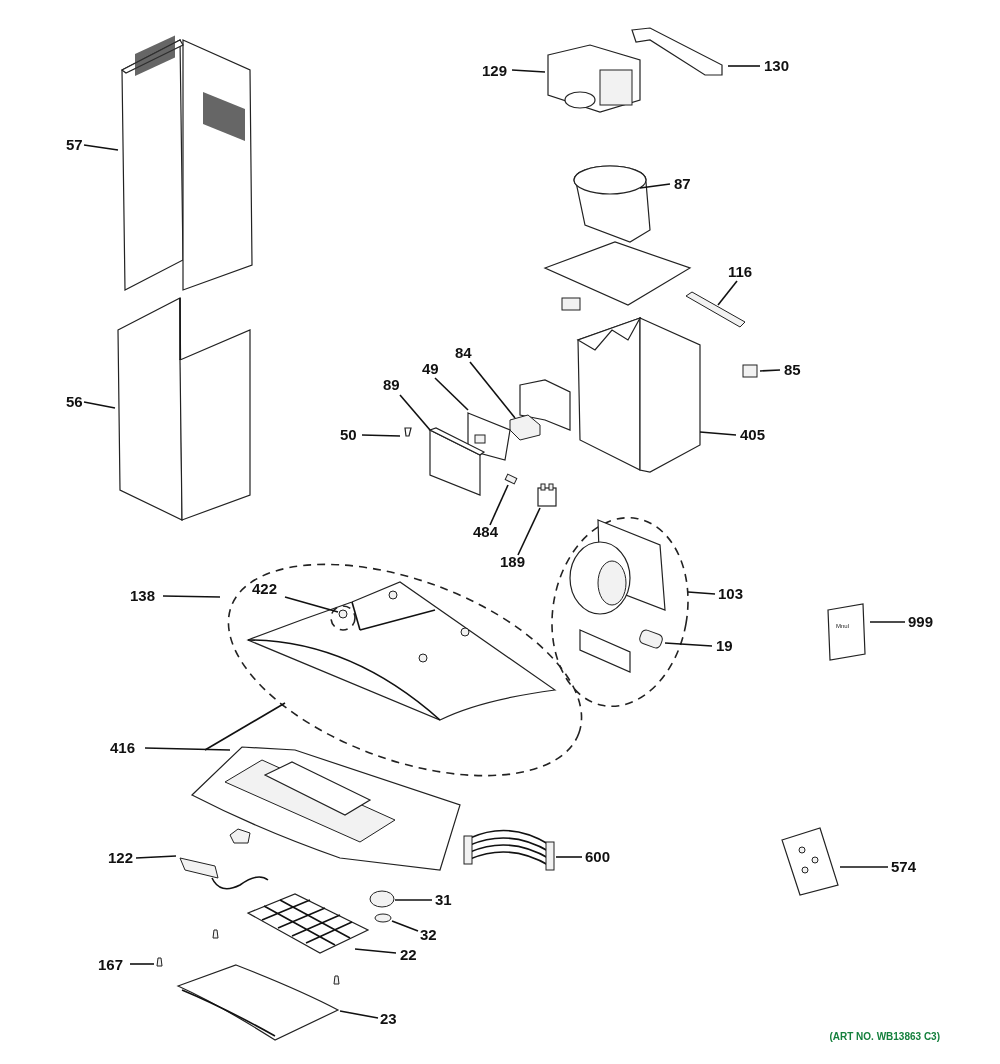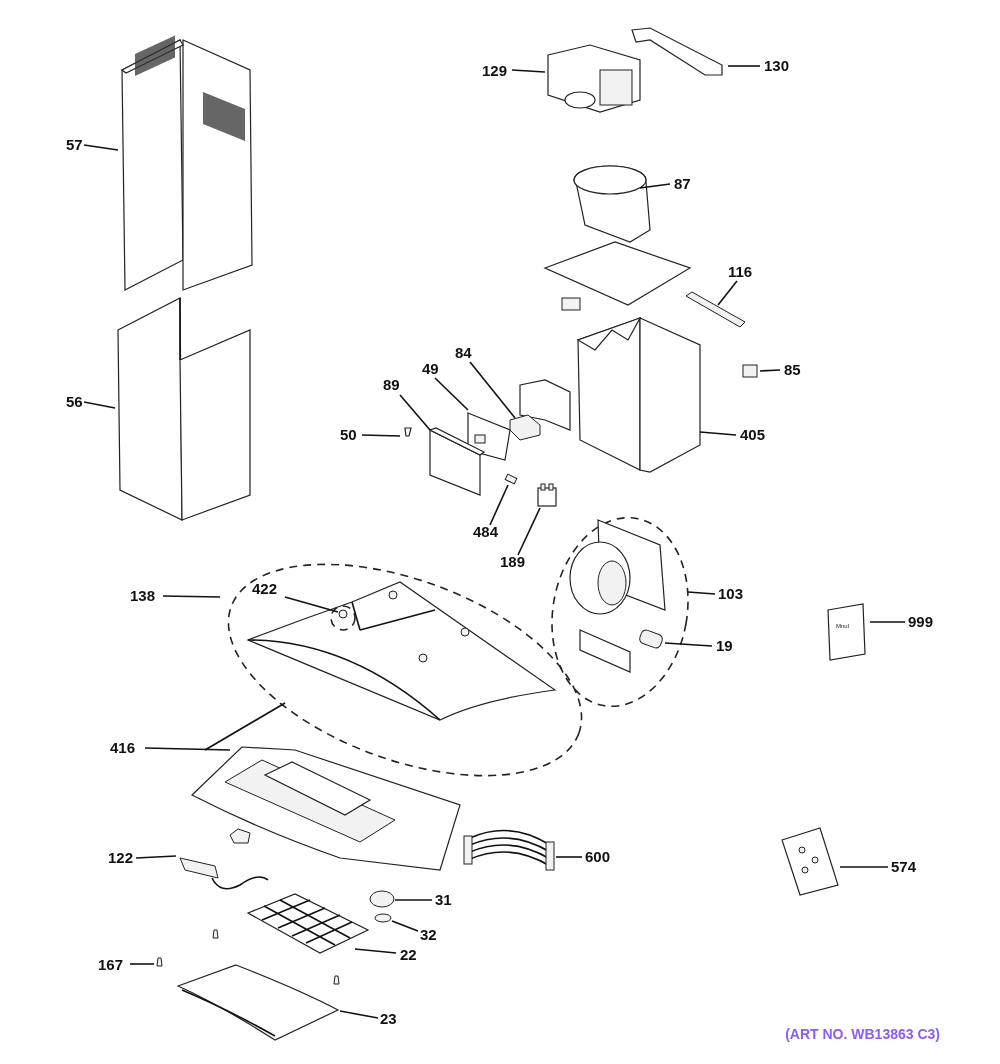--- a/index.html
+++ b/index.html
@@ -1,19 +1,19 @@
 <!DOCTYPE html>
 <html><head>
 <meta charset="utf-8">
 <style>
   html, body { margin:0; padding:0; background:#ffffff; }
   body { width:1000px; height:1064px; position:relative; overflow:hidden; font-family:"Liberation Sans", sans-serif; }
   #diagram { position:absolute; left:0; top:0; width:1000px; height:1064px; }
   .lbl { font-family:"Liberation Sans", sans-serif; font-weight:bold; font-size:15px; fill:#111; }
-  .art { position:absolute; right:60px; bottom:22px; font-weight:bold; font-size:14px; color:#8b5cf6; font-family:"Liberation Sans", sans-serif; }
+  .art { position:absolute; right:60px; bottom:22px; font-weight:bold; font-size:10px; color:#15803d; font-family:"Liberation Sans", sans-serif; }
   .ln { stroke:#111; stroke-width:1.6; fill:none; }
   .pt { stroke:#222; stroke-width:1.2; fill:#fff; }
   .pt2 { stroke:#222; stroke-width:1; fill:#f2f2f2; }
   .dash { stroke:#222; stroke-width:1.6; fill:none; stroke-dasharray:8 6; }
   .vent { fill:#333; }
 </style>
 </head>
 <body>
 
 <svg id="diagram" viewBox="0 0 1000 1064" xmlns="http://www.w3.org/2000/svg">

